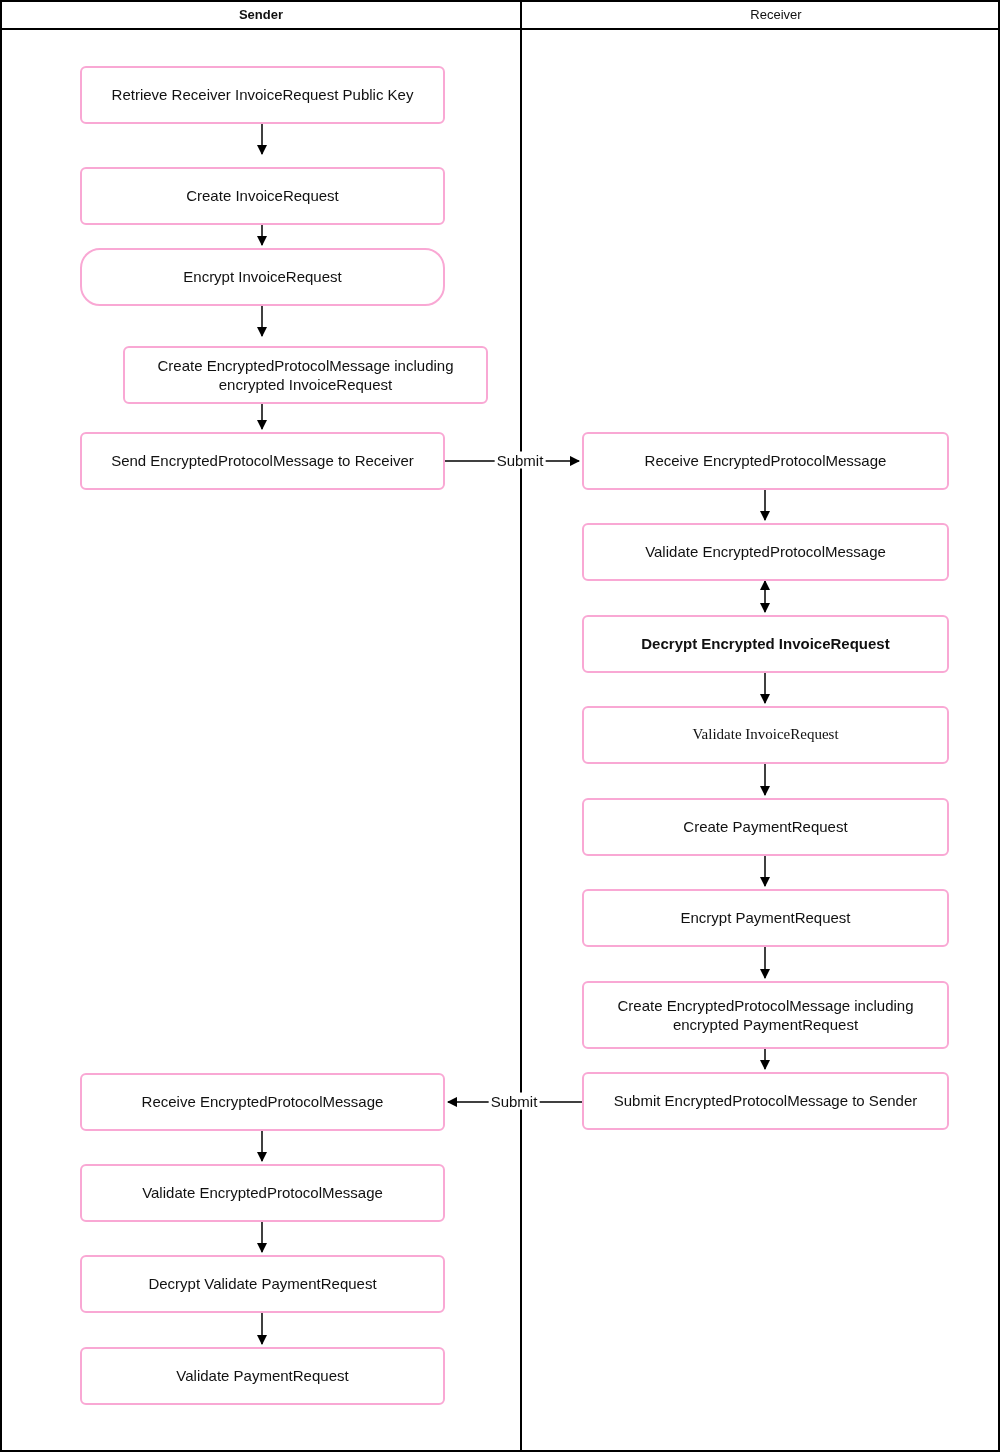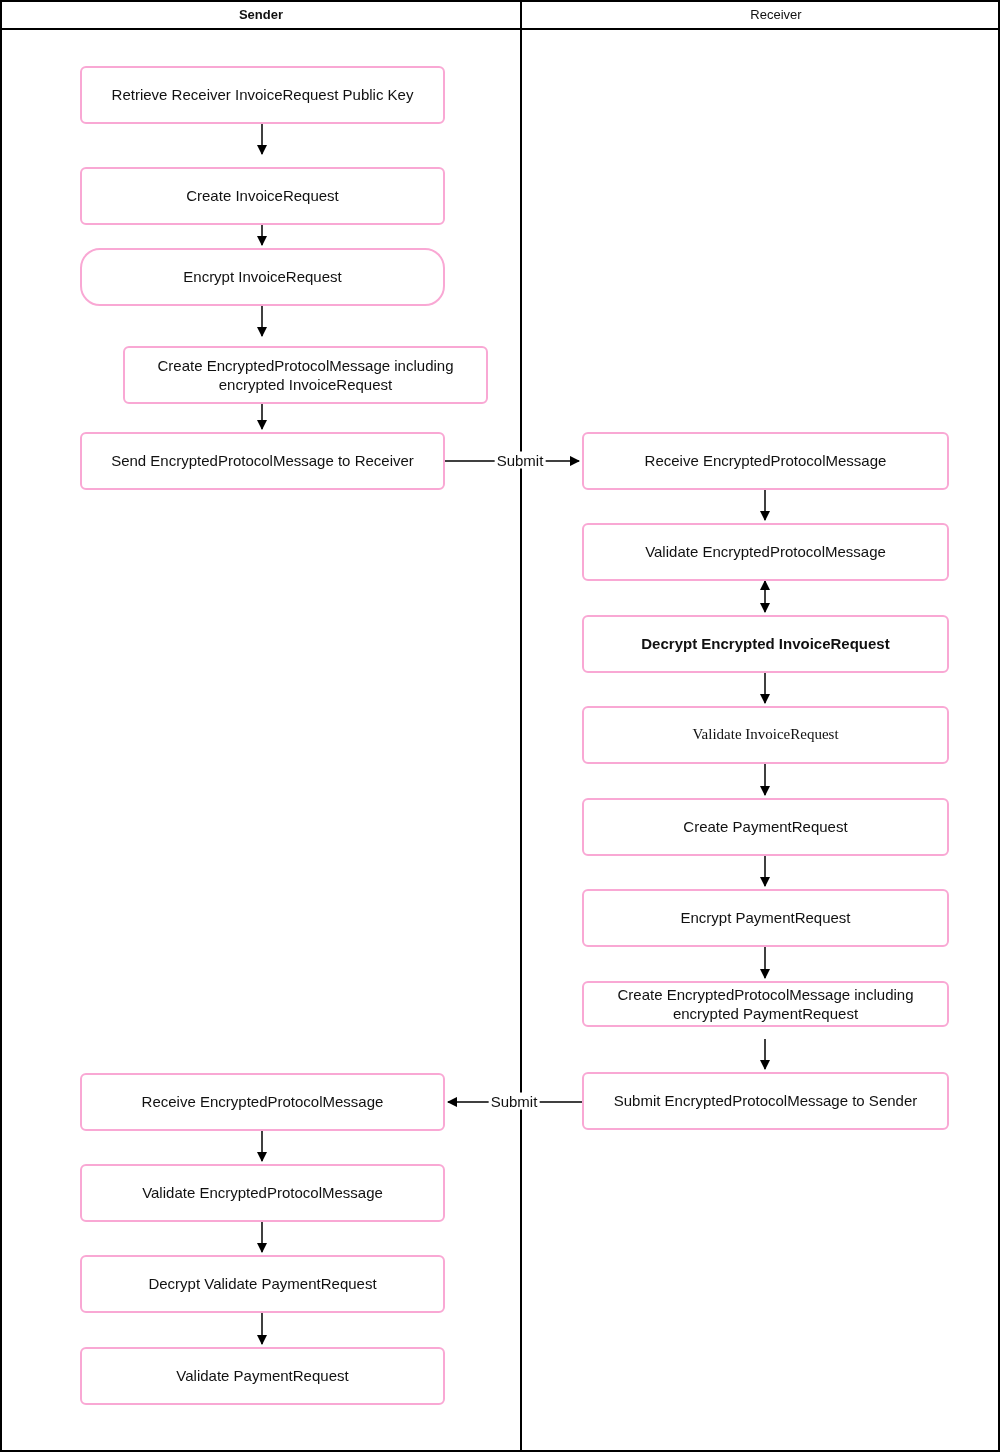--- a/index.html
+++ b/index.html
@@ -117,19 +117,19 @@
   <div class="node" style="left:78px; top:1162px; width:365px; height:58px;">Validate EncryptedProtocolMessage</div>
   <div class="node" style="left:78px; top:1253px; width:365px; height:58px;">Decrypt Validate PaymentRequest</div>
   <div class="node" style="left:78px; top:1345px; width:365px; height:58px;">Validate PaymentRequest</div>
 
   <div class="node" style="left:580px; top:430px; width:367px; height:58px;">Receive EncryptedProtocolMessage</div>
   <div class="node" style="left:580px; top:521px; width:367px; height:58px;">Validate EncryptedProtocolMessage</div>
   <div class="node" style="left:580px; top:613px; width:367px; height:58px;font-weight:bold;">Decrypt Encrypted InvoiceRequest</div>
   <div class="node" style="left:580px; top:704px; width:367px; height:58px;font-family:Liberation Serif, serif;">Validate InvoiceRequest</div>
   <div class="node" style="left:580px; top:796px; width:367px; height:58px;">Create PaymentRequest</div>
   <div class="node" style="left:580px; top:887px; width:367px; height:58px;">Encrypt PaymentRequest</div>
-  <div class="node" style="left:580px; top:979px; width:367px; height:46px;">Create EncryptedProtocolMessage including encrypted PaymentRequest</div>
+  <div class="node" style="left:580px; top:979px; width:367px; height:68px;">Create EncryptedProtocolMessage including encrypted PaymentRequest</div>
   <div class="node" style="left:580px; top:1070px; width:367px; height:58px;">Submit EncryptedProtocolMessage to Sender</div>
 
   <div class="edge-label" style="left:518px; top:458px;">Submit</div>
   <div class="edge-label" style="left:512px; top:1099px;">Submit</div>
 
 </div>
 
 </body></html>

